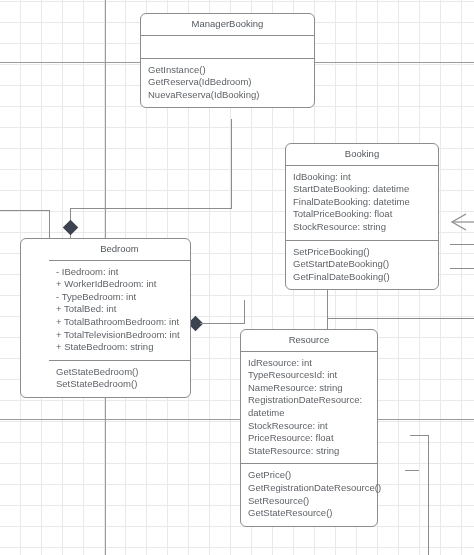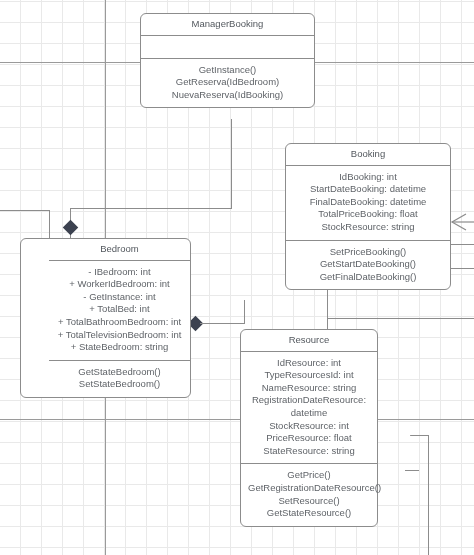--- a/index.html
+++ b/index.html
@@ -44,21 +44,20 @@
     text-align: center;
     font-size: 9.5px;
     padding: 4px 4px 4px 4px;
     color: #53585e;
     border-bottom: 1px solid #8c8c8c;
     white-space: nowrap;
   }
   .uml-section {
     padding: 5px 7px 6px 7px;
     border-bottom: 1px solid #8c8c8c;
-    text-align: center;
   }
   .uml-section:last-child { border-bottom: none; }
   .uml-section.empty { min-height: 22px; padding: 0; }
   .uml-row { white-space: nowrap; }
 
   
   .edge {
     position: absolute;
     box-sizing: border-box;
     border-color: #8c8c8c;
@@ -118,42 +117,42 @@
   <div class="uml-class" style="left:140px; top:13px; width:175px;">
     <div class="uml-title">ManagerBooking</div>
     <div class="uml-section empty"></div>
     <div class="uml-section">
       <div class="uml-row">GetInstance()</div>
       <div class="uml-row">GetReserva(IdBedroom)</div>
       <div class="uml-row">NuevaReserva(IdBooking)</div>
     </div>
   </div>
 
-  <div class="uml-class" style="left:285px; top:143px; width:166px;">
+  <div class="uml-class" style="left:285px; top:143px; width:154px;">
     <div class="uml-title">Booking</div>
     <div class="uml-section">
       <div class="uml-row">IdBooking: int</div>
       <div class="uml-row">StartDateBooking: datetime</div>
       <div class="uml-row">FinalDateBooking: datetime</div>
       <div class="uml-row">TotalPriceBooking: float</div>
       <div class="uml-row">StockResource: string</div>
     </div>
     <div class="uml-section">
       <div class="uml-row">SetPriceBooking()</div>
       <div class="uml-row">GetStartDateBooking()</div>
       <div class="uml-row">GetFinalDateBooking()</div>
     </div>
   </div>
 
   <div class="uml-class" style="left:20px; top:238px; width:171px;padding-left:28px;">
     <div class="uml-title">Bedroom</div>
     <div class="uml-section">
       <div class="uml-row">- IBedroom: int</div>
       <div class="uml-row">+ WorkerIdBedroom: int</div>
-      <div class="uml-row">- GetInstance: int</div>
+      <div class="uml-row">- TypeBedroom: int</div>
       <div class="uml-row">+ TotalBed: int</div>
       <div class="uml-row">+ TotalBathroomBedroom: int</div>
       <div class="uml-row">+ TotalTelevisionBedroom: int</div>
       <div class="uml-row">+ StateBedroom: string</div>
     </div>
     <div class="uml-section">
       <div class="uml-row">GetStateBedroom()</div>
       <div class="uml-row">SetStateBedroom()</div>
     </div>
   </div>

